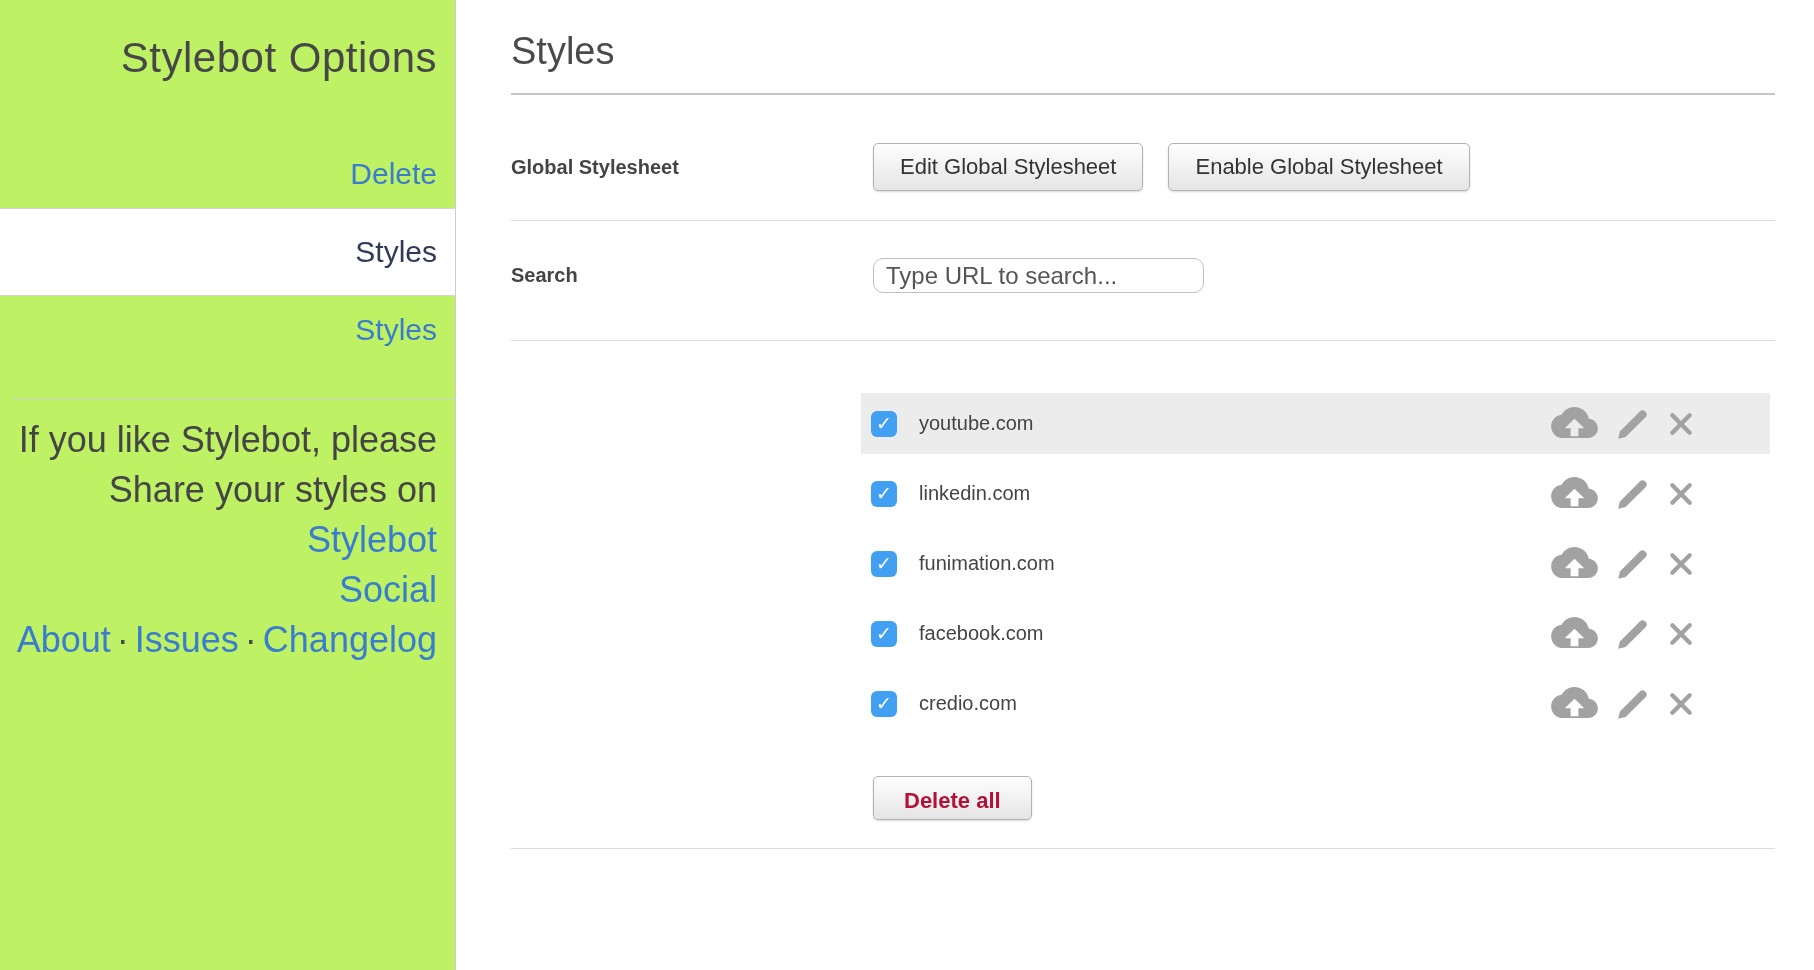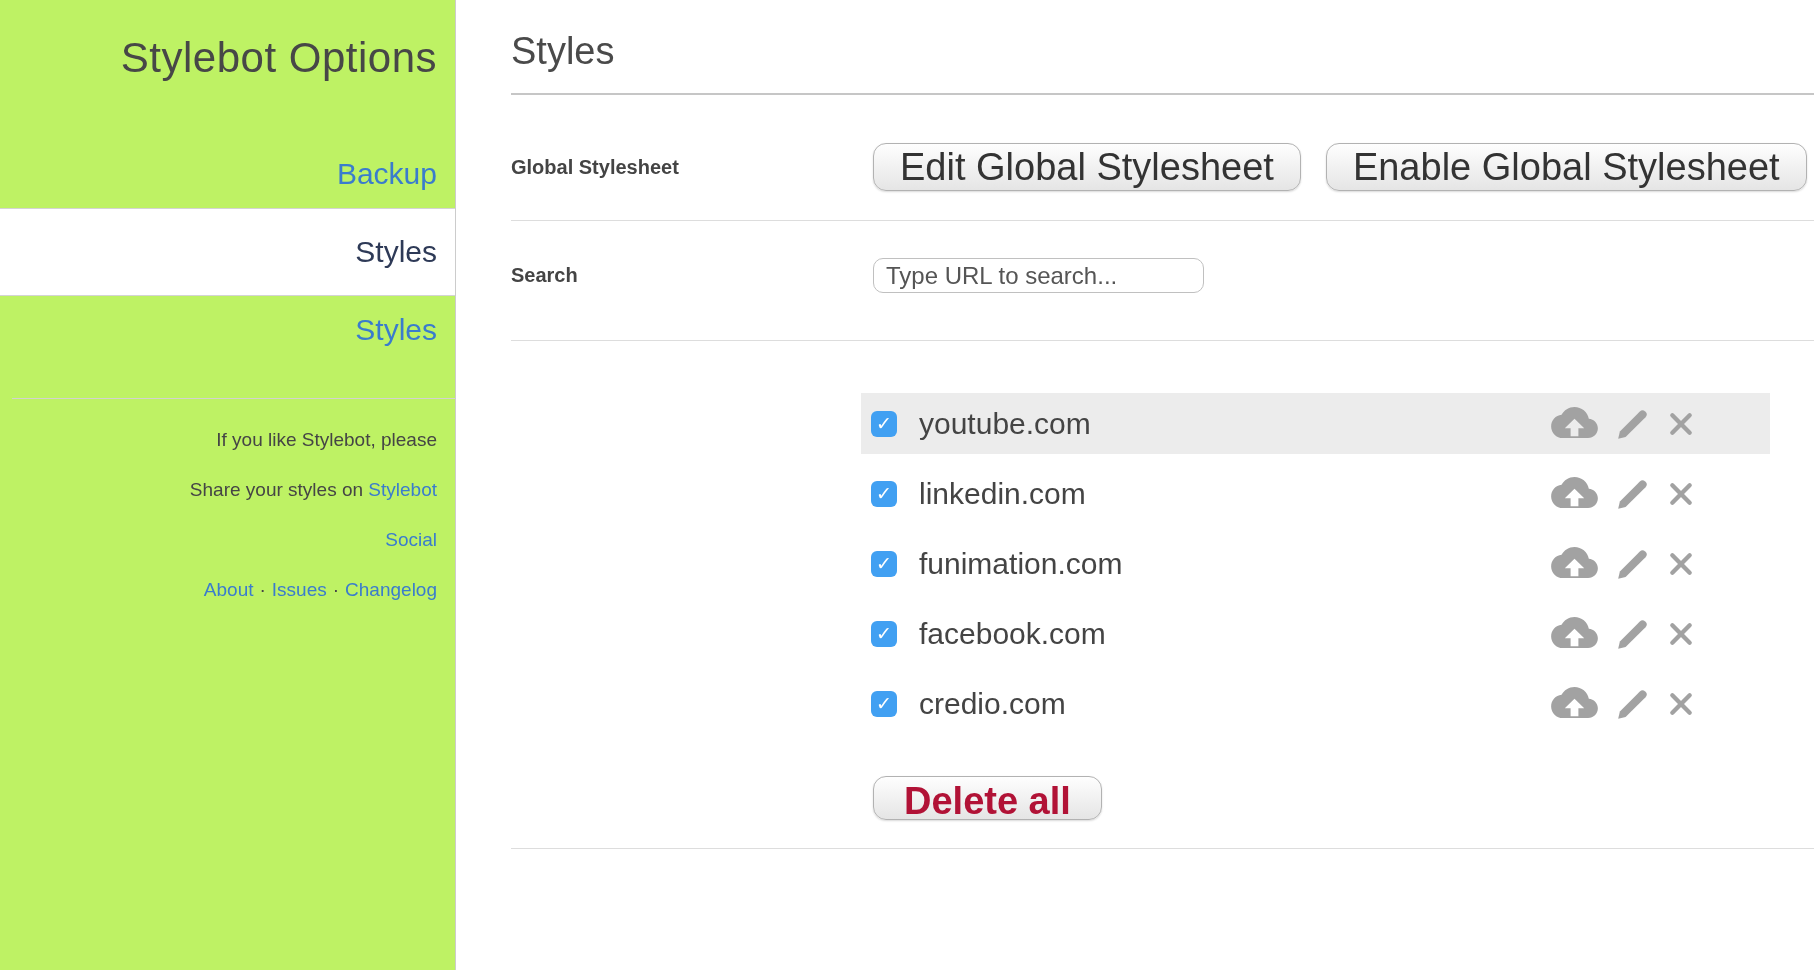--- a/index.html
+++ b/index.html
@@ -36,21 +36,21 @@
     border-top:1px solid #d4d4d4;
     border-bottom:1px solid #d4d4d4;
     color:#2e3a57; cursor:default;
   }
   .sb-divider {
     border:none; border-top:1px solid #d2d2d0;
     margin:34px 0 0 12px;
   }
   .sb-footer {
     padding:16px 18px 0 10px;
-    font-size:19px; line-height:50px; color:#454545;
+    font-size:36px; line-height:50px; color:#454545;
   }
   .sb-footer a, .link { color:#3a7ccd; text-decoration:none; cursor:pointer; }
   .dot-sep { color:#454545; padding:0 6px; }
 
   
   .main {
     flex:1; height:100%;
     background:#ffffff;
     padding:30px 39px 0 55px;
   }
@@ -64,23 +64,23 @@
   .sec-styles-head { padding:35px 0 0 0; }
 
   .field-label {
     width:362px; min-width:362px;
     font-size:20px; font-weight:700; color:#444;
   }
   .count { color:#adadad; font-weight:700; margin-left:6px; }
 
   .btn {
     display:inline-block;
-    font-family:inherit; font-size:38px; color:#333;
+    font-family:inherit; font-size:22px; color:#333;
     background:linear-gradient(#fefefe,#e5e5e5);
-    border:1px solid #b2b2b2; border-radius:13px;
+    border:1px solid #b2b2b2; border-radius:5px;
     box-shadow:0 1px 2px rgba(0,0,0,0.15);
     padding:0 26px; height:48px; line-height:46px;
     margin-right:25px; cursor:pointer; white-space:nowrap;
   }
   .btn.danger { color:#b11236; font-weight:700; padding:0 30px; height:44px; line-height:48px;text-align:right; }
 
   .search-input {
     width:331px; height:35px;
     font-family:inherit; font-size:24px; color:#444;
     border:1px solid #c0c0c0; border-radius:10px;
@@ -97,40 +97,40 @@
   }
   .style-row.highlighted { background:#ececec; }
   .checkbox {
     width:26px; height:26px; min-width:26px;
     margin-left:10px; border-radius:6px;
     background:#41a0f2;
     display:flex; align-items:center; justify-content:center;
     cursor:pointer;
   }
   .checkbox .check { color:#fff; font-size:19px; font-weight:700; line-height:1; }
-  .style-url { font-size:30px; color:#444; margin-left:22px; }
+  .style-url { font-size:20px; color:#444; margin-left:22px; }
   .row-icons {
     margin-left:auto; padding-right:76px;
     display:flex; align-items:center; gap:16px;
   }
   .row-icons svg { cursor:pointer; display:block; }
   .icon-gray { fill:#a2a2a2; }
   .icon-stroke { stroke:#a2a2a2; stroke-width:3; fill:none; stroke-linecap:round; }
 
   .delete-wrap { margin:42px 0 0 362px; }
   hr.bottom-rule { border:none; border-top:1px solid #dddddd; margin-top:28px; }
 </style>
 </head>
 <body>
 
 <div class="sidebar">
   <div class="sb-title">Stylebot Options</div>
 
   <div class="nav">
-    <div class="nav-item">Backup</div>
+    <div class="nav-item">Delete</div>
     <div class="nav-item active">Styles</div>
     <div class="nav-item">Styles</div>
   </div>
 
   <hr class="sb-divider">
 
   <div class="sb-footer">
     <div><span>If you like Stylebot, please</span></div>
     <div>
       <span>Share your styles on</span>

